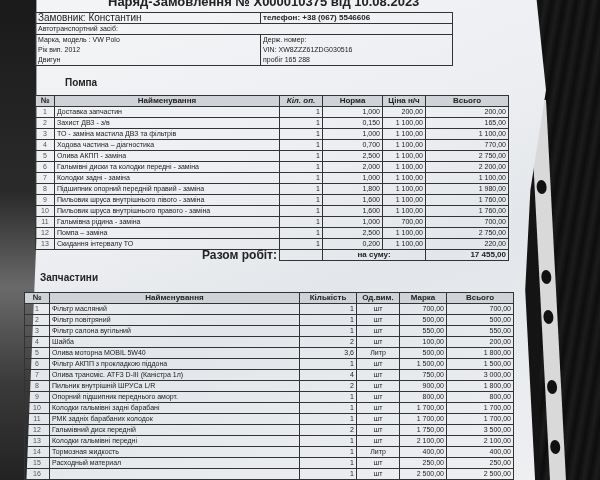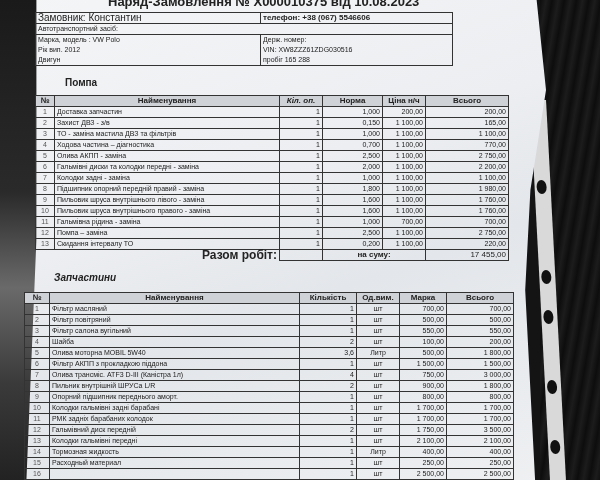--- a/index.html
+++ b/index.html
@@ -199,26 +199,26 @@
         <td>Скидання інтервалу ТО</td>
         <td class="r">1</td>
         <td class="r">0,200</td>
         <td class="r">1 100,00</td>
         <td class="r">220,00</td>
       </tr>
   <tr>
     <td colspan="2" class="r" style="border:none; font-weight:bold; font-size:12px;">Разом робіт:</td>
     <td></td>
     <td colspan="2" class="c" style="font-weight:bold; font-size:8px;margin-top:48px;">на суму:</td>
-    <td class="r" style="font-weight:normal; font-size:8px;">17 455,00</td>
+    <td class="r" style="font-weight:bold; font-size:8px;">17 455,00</td>
   </tr>
 </tbody>
   </table>
 
-<div class="section-title" style="left:54px; top:272px;font-style:italic;">Запчастини</div>
+<div class="section-title" style="left:40px; top:272px;">Запчастини</div>
 
 <table style="left:24px; top:292px; width:490px;">
   <tbody>
       <tr>
     <th style="width:20px;">№</th>
     <th style="width:245px;">Найменування</th>
     <th style="width:52px;">Кількість</th>
     <th style="width:38px;">Од.вим.</th>
     <th style="width:42px;">Марка</th>
     <th>Всього</th>

